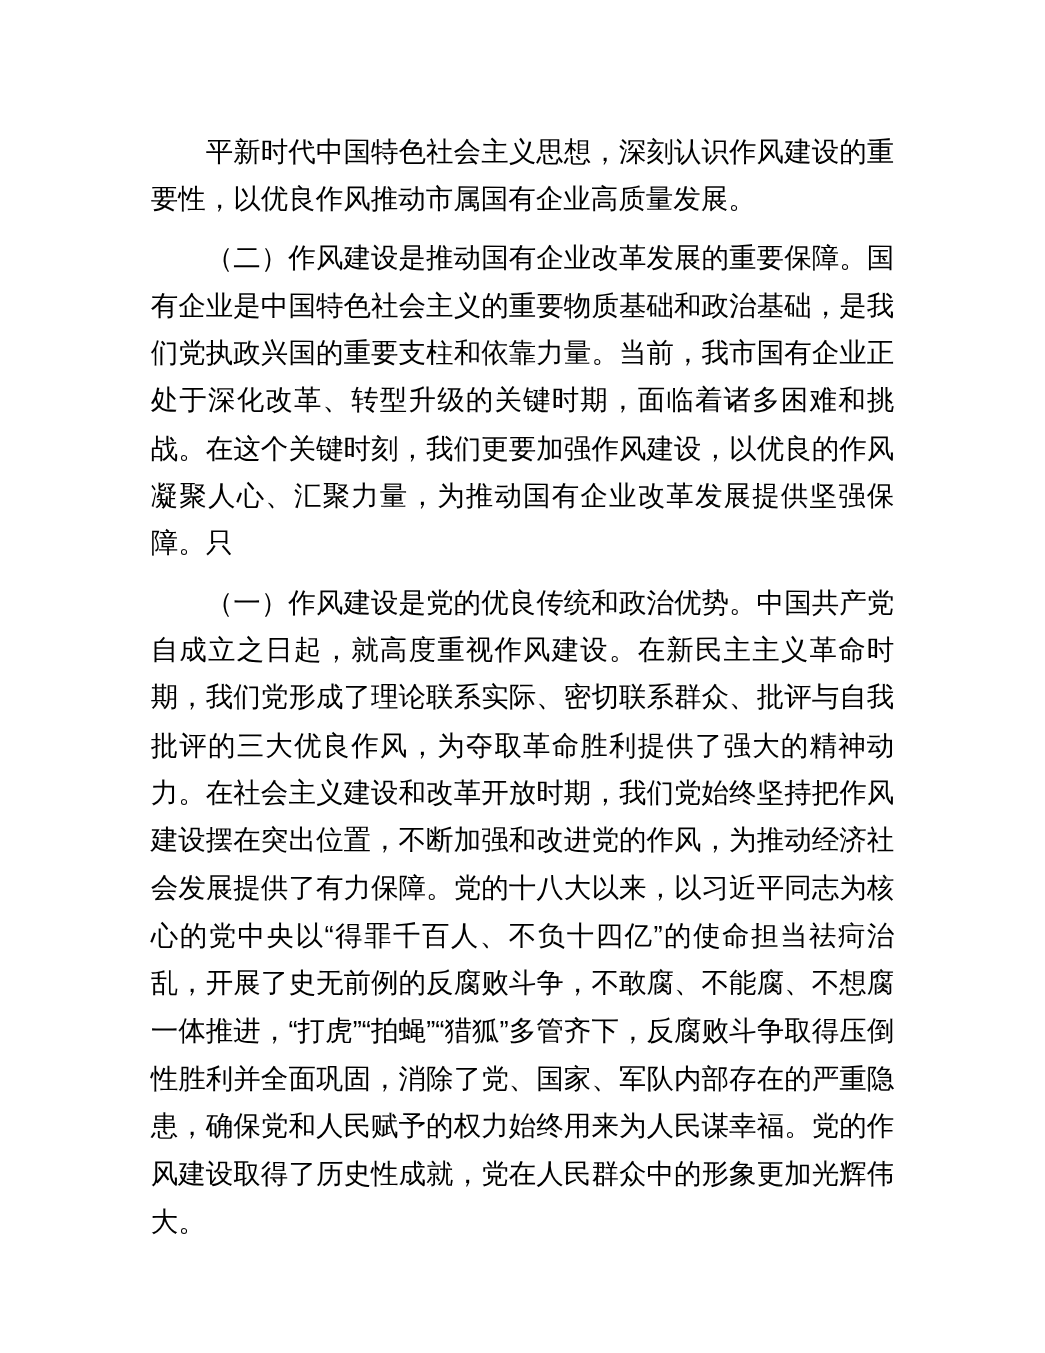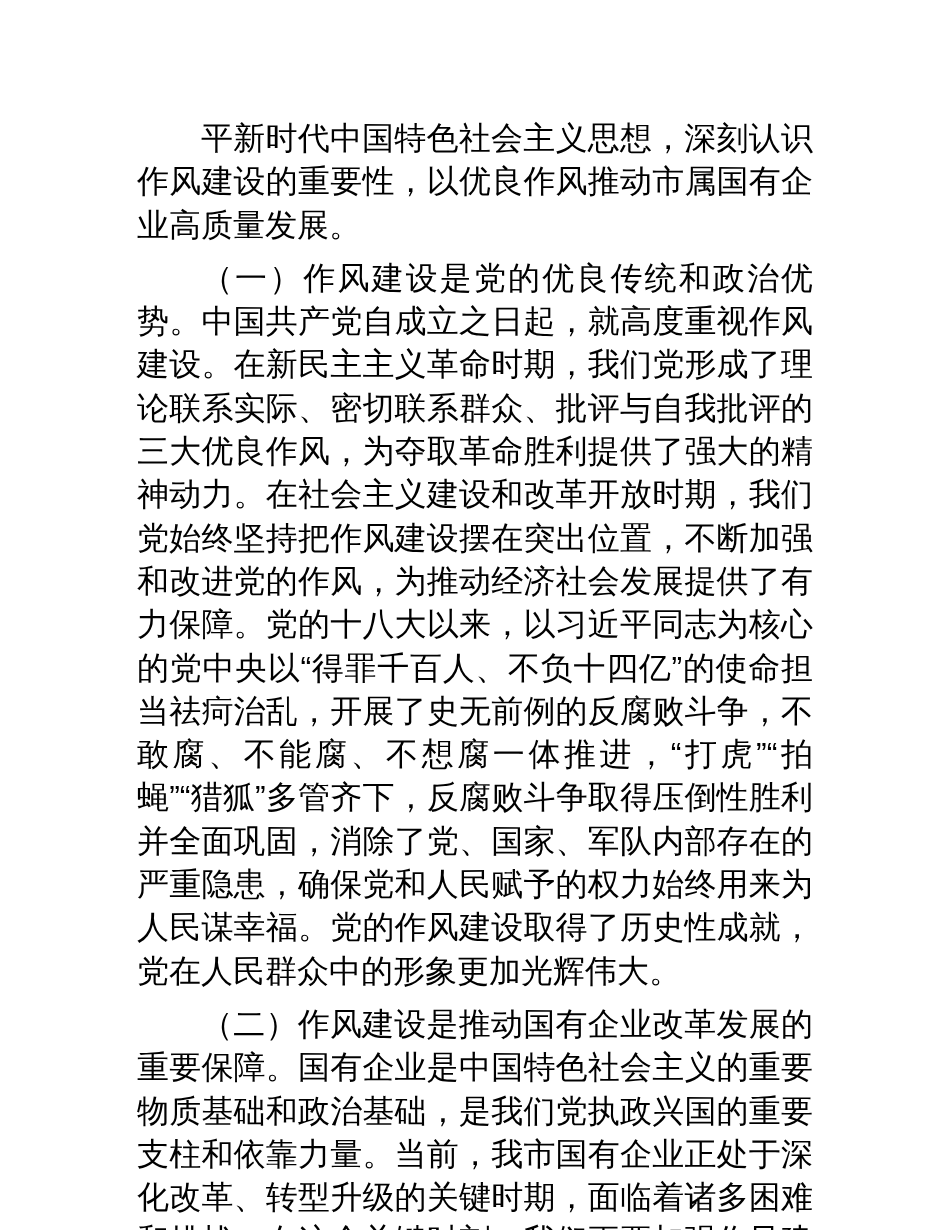--- a/index.html
+++ b/index.html
@@ -24,32 +24,32 @@
   }
   .doc-content {
     position: absolute;
     left: 137px;
     top: 117px;
     width: 676px;
   }
   .doc-para {
     margin: 0 0 10px 0;
     padding: 0;
-    font-size: 32px;
+    font-size: 25px;
     line-height: 43.3px;
     color: #000000;
     text-align: justify;
     text-indent: 2em;
     font-weight: 400;
     letter-spacing: 0;
     word-break: normal;
   }
 </style>
 </head>
 <body>
 
 <div class="doc-page">
   <div class="doc-content">
     <p class="doc-para">平新时代中国特色社会主义思想，深刻认识作风建设的重要性，以优良作风推动市属国有企业高质量发展。</p>
+    <p class="doc-para">（二）作风建设是推动国有企业改革发展的重要保障。国有企业是中国特色社会主义的重要物质基础和政治基础，是我们党执政兴国的重要支柱和依靠力量。当前，我市国有企业正处于深化改革、转型升级的关键时期，面临着诸多困难和挑战。在这个关键时刻，我们更要加强作风建设，以优良的作风凝聚人心、汇聚力量，为推动国有企业改革发展提供坚强保障。只</p>
     <p class="doc-para">（一）作风建设是党的优良传统和政治优势。中国共产党自成立之日起，就高度重视作风建设。在新民主主义革命时期，我们党形成了理论联系实际、密切联系群众、批评与自我批评的三大优良作风，为夺取革命胜利提供了强大的精神动力。在社会主义建设和改革开放时期，我们党始终坚持把作风建设摆在突出位置，不断加强和改进党的作风，为推动经济社会发展提供了有力保障。党的十八大以来，以习近平同志为核心的党中央以“得罪千百人、不负十四亿”的使命担当祛疴治乱，开展了史无前例的反腐败斗争，不敢腐、不能腐、不想腐一体推进，“打虎”“拍蝇”“猎狐”多管齐下，反腐败斗争取得压倒性胜利并全面巩固，消除了党、国家、军队内部存在的严重隐患，确保党和人民赋予的权力始终用来为人民谋幸福。党的作风建设取得了历史性成就，党在人民群众中的形象更加光辉伟大。</p>
-    <p class="doc-para">（二）作风建设是推动国有企业改革发展的重要保障。国有企业是中国特色社会主义的重要物质基础和政治基础，是我们党执政兴国的重要支柱和依靠力量。当前，我市国有企业正处于深化改革、转型升级的关键时期，面临着诸多困难和挑战。在这个关键时刻，我们更要加强作风建设，以优良的作风凝聚人心、汇聚力量，为推动国有企业改革发展提供坚强保障。只</p>
   </div>
 </div>
 
 </body></html>

